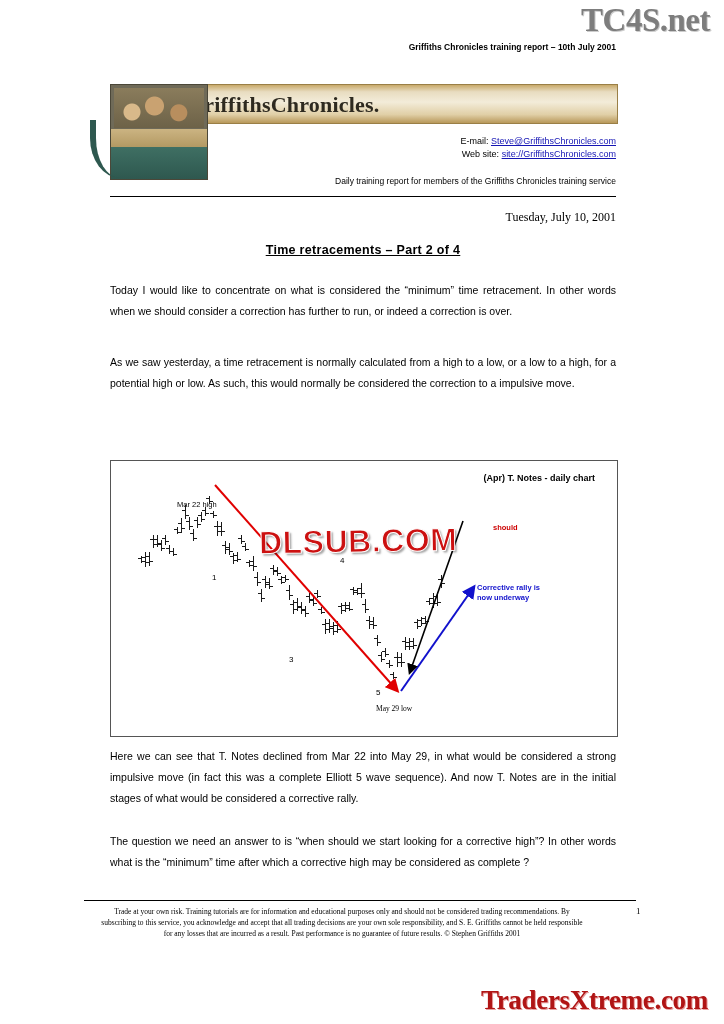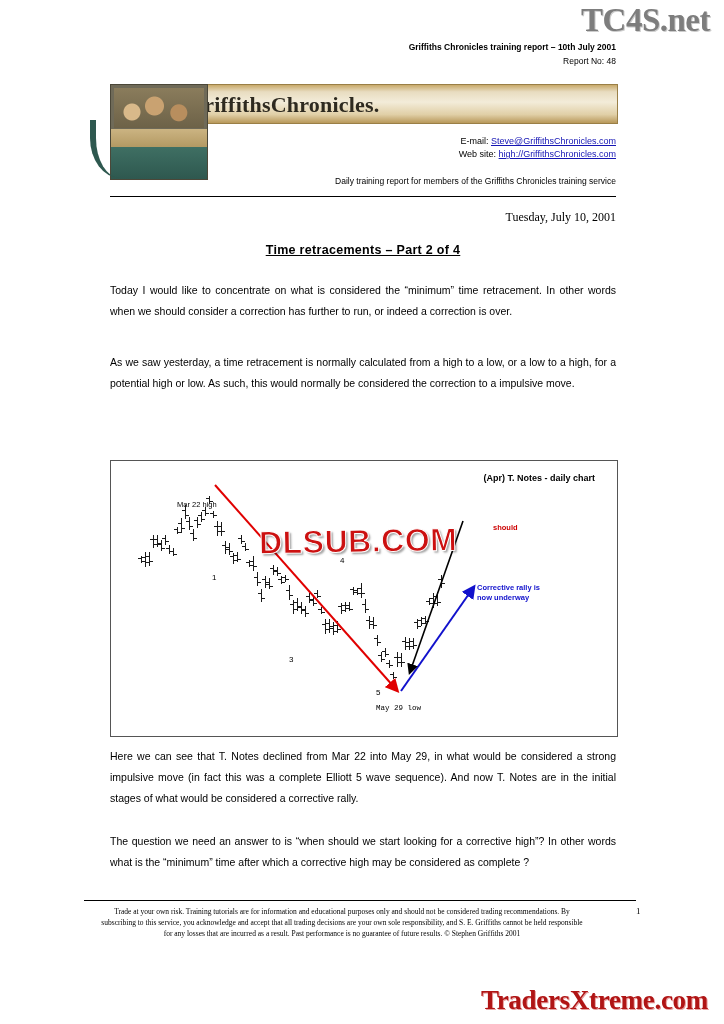--- a/index.html
+++ b/index.html
@@ -157,21 +157,21 @@
     font-family:"Liberation Sans", sans-serif;
     font-size:9px; font-weight:bold; color:#000;
   }
   .lbl-mar22 {
     position:absolute; left:66px; top:14px;
     font-family:"Liberation Sans", sans-serif;
     font-size:7.5px; color:#000;margin-top:25px;
   }
   .lbl-may29 {
     position:absolute; left:265px; top:243px;
-    font-family:Liberation Mono, monospace;
+    font-family:Liberation Serif, serif;
     font-size:7.5px; color:#000;
   }
   .lbl-decline {
     position:absolute; left:382px; top:62px;
     font-family:"Liberation Sans", sans-serif;
     font-size:7.5px; font-weight:bold; color:#cc0000;
   }
   .lbl-corr {
     position:absolute; left:366px; top:122px;
     font-family:"Liberation Sans", sans-serif;
@@ -211,39 +211,38 @@
 </style>
 </head>
 <body>
 
 <div class="page">
 
   <div class="wm-top">TC4S.net</div>
   <div class="wm-bottom">TradersXtreme.com</div>
 
   <div class="hdr-report">Griffiths Chronicles training report – 10th July 2001</div>
-  <div class="hdr-reportno">Report No: 48</div>
 
   <div class="banner">
     <div class="banner-title">GriffithsChronicles.</div>
   </div>
   <div class="logo-box">
     <div class="logo-pic"></div>
     <div class="logo-low"></div>
   </div>
   <div class="logo-curve"></div>
 
   <div class="contact">
     <div>
       <span class="lbl">E-mail:</span>
       <a href="#">Steve@GriffithsChronicles.com</a>
     </div>
     <div>
       <span class="lbl">Web site:</span>
-      <a href="#">high://GriffithsChronicles.com</a>
+      <a href="#">site://GriffithsChronicles.com</a>
     </div>
   </div>
 
   <div class="strapline">Daily training report for members of the Griffiths Chronicles training service</div>
   <div class="hrule"></div>
 
   <div class="datetext">Tuesday, July 10, 2001</div>
   <div class="doc-title">Time  retracements –  Part  2  of  4</div>
 
   <div class="para" id="p2">As we saw yesterday, a time retracement is normally calculated from a high to a low, or a low to a high, for a potential high or low. As such, this would normally be considered the correction to a impulsive move.</div>

